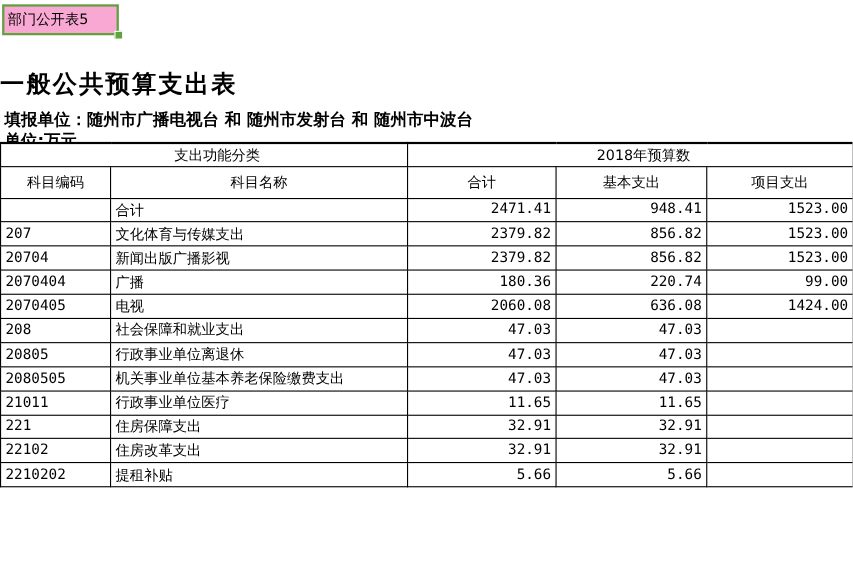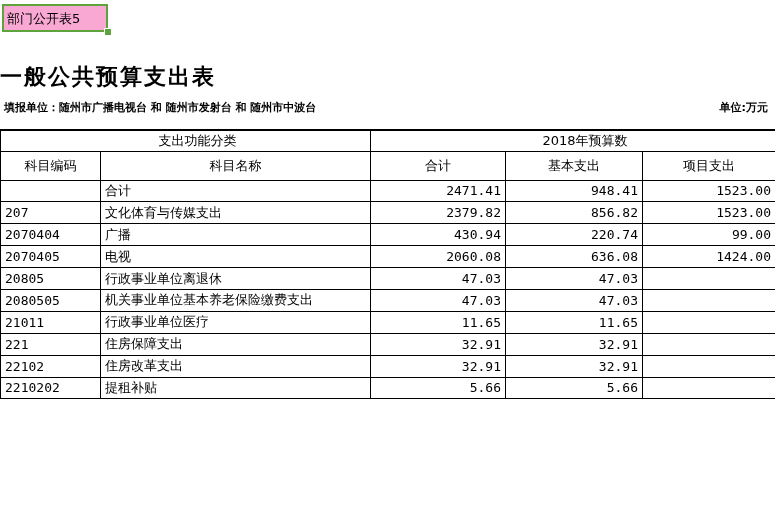--- a/index.html
+++ b/index.html
@@ -44,22 +44,23 @@
     letter-spacing: 2px;
     margin-top: 12px;
   }
 
   .info-row {
     position: absolute;
     top: 100px; left: 4px; right: 7px;
     display: flex;
     justify-content: space-between;
     align-items: baseline;
-    font-size: 11px;
+    font-size: 15px;
     font-weight: bold;
+    flex-direction: column;
   }
 
   table.budget {
     position: absolute;
     top: 129px; left: 0;
     width: 775px;
     border-collapse: collapse;
     table-layout: fixed;
     border: 1px solid #000;
     border-top: 2px solid #000;
@@ -137,34 +138,48 @@
         <td class="num">1523.00</td>
       </tr>
       <tr>
         <td class="code">207</td>
         <td class="name ind-0">文化体育与传媒支出</td>
         <td class="num">2379.82</td>
         <td class="num">856.82</td>
         <td class="num">1523.00</td>
       </tr>
       <tr>
+        <td class="code">20704</td>
+        <td class="name ind-1">新闻出版广播影视</td>
+        <td class="num">2379.82</td>
+        <td class="num">856.82</td>
+        <td class="num">1523.00</td>
+      </tr>
+      <tr>
         <td class="code">2070404</td>
         <td class="name ind-2">广播</td>
-        <td class="num">430.94</td>
+        <td class="num">180.36</td>
         <td class="num">220.74</td>
         <td class="num">99.00</td>
       </tr>
       <tr>
         <td class="code">2070405</td>
         <td class="name ind-2">电视</td>
         <td class="num">2060.08</td>
         <td class="num">636.08</td>
         <td class="num">1424.00</td>
       </tr>
       <tr>
+        <td class="code">208</td>
+        <td class="name ind-0">社会保障和就业支出</td>
+        <td class="num">47.03</td>
+        <td class="num">47.03</td>
+        <td class="num"></td>
+      </tr>
+      <tr>
         <td class="code">20805</td>
         <td class="name ind-1">行政事业单位离退休</td>
         <td class="num">47.03</td>
         <td class="num">47.03</td>
         <td class="num"></td>
       </tr>
       <tr>
         <td class="code">2080505</td>
         <td class="name ind-2">机关事业单位基本养老保险缴费支出</td>
         <td class="num">47.03</td>

